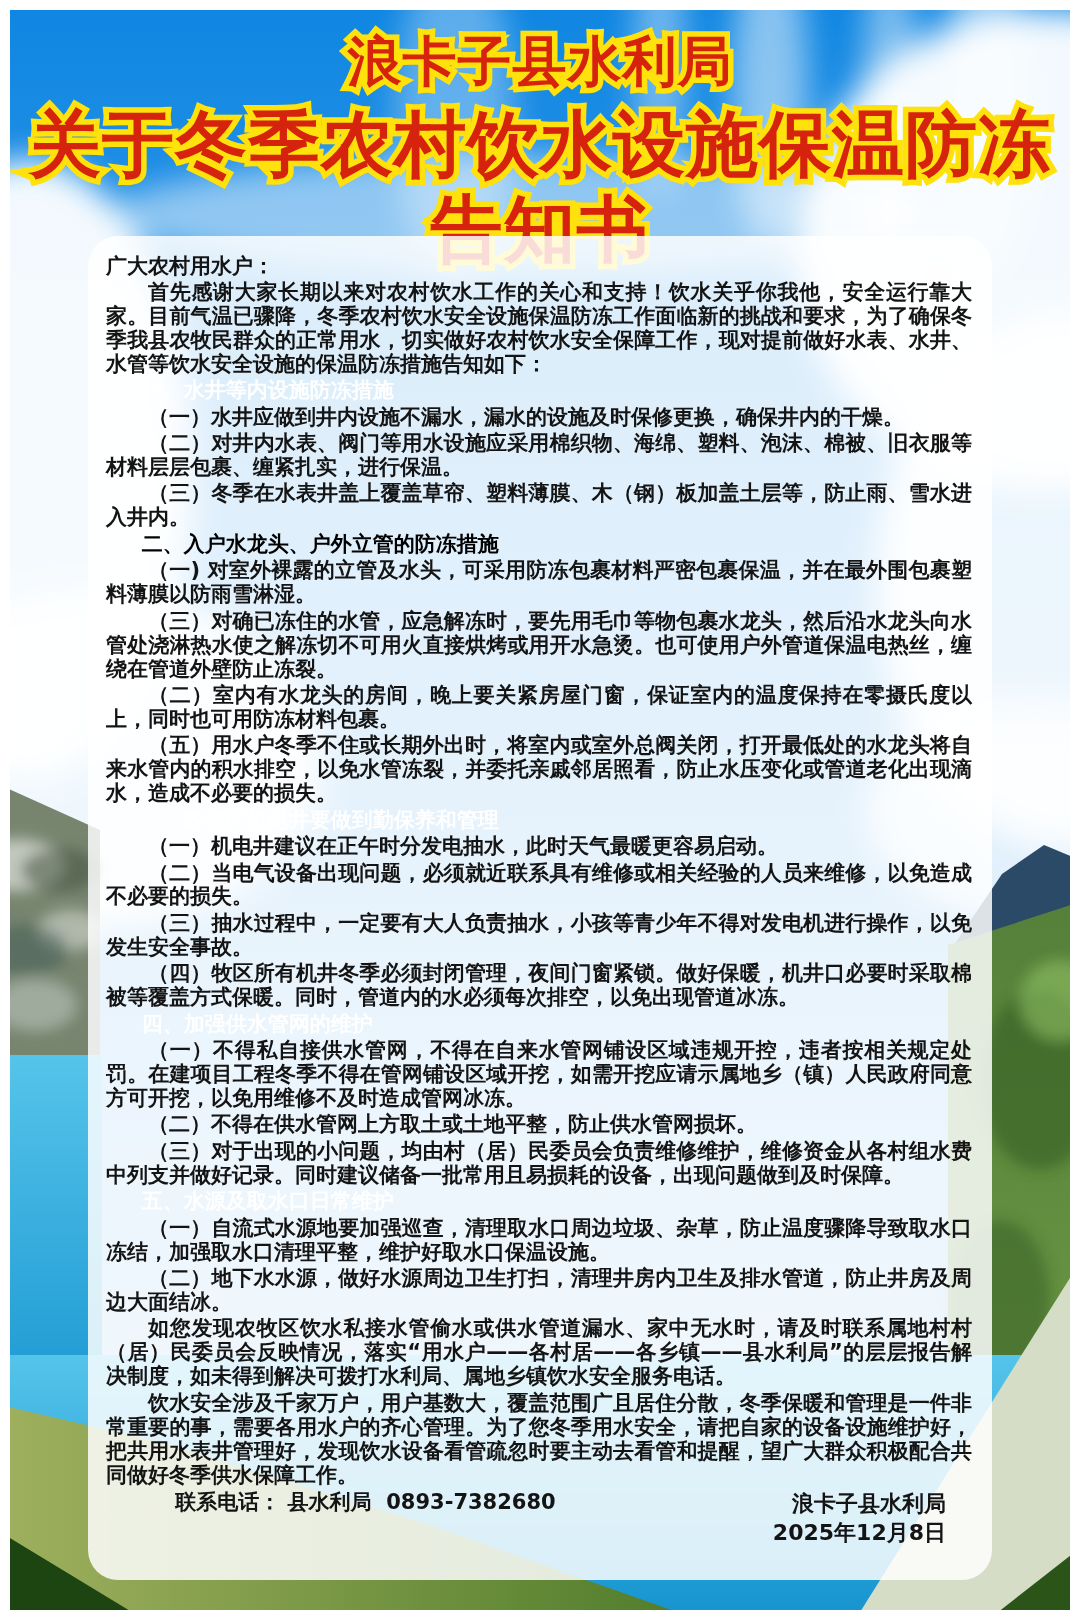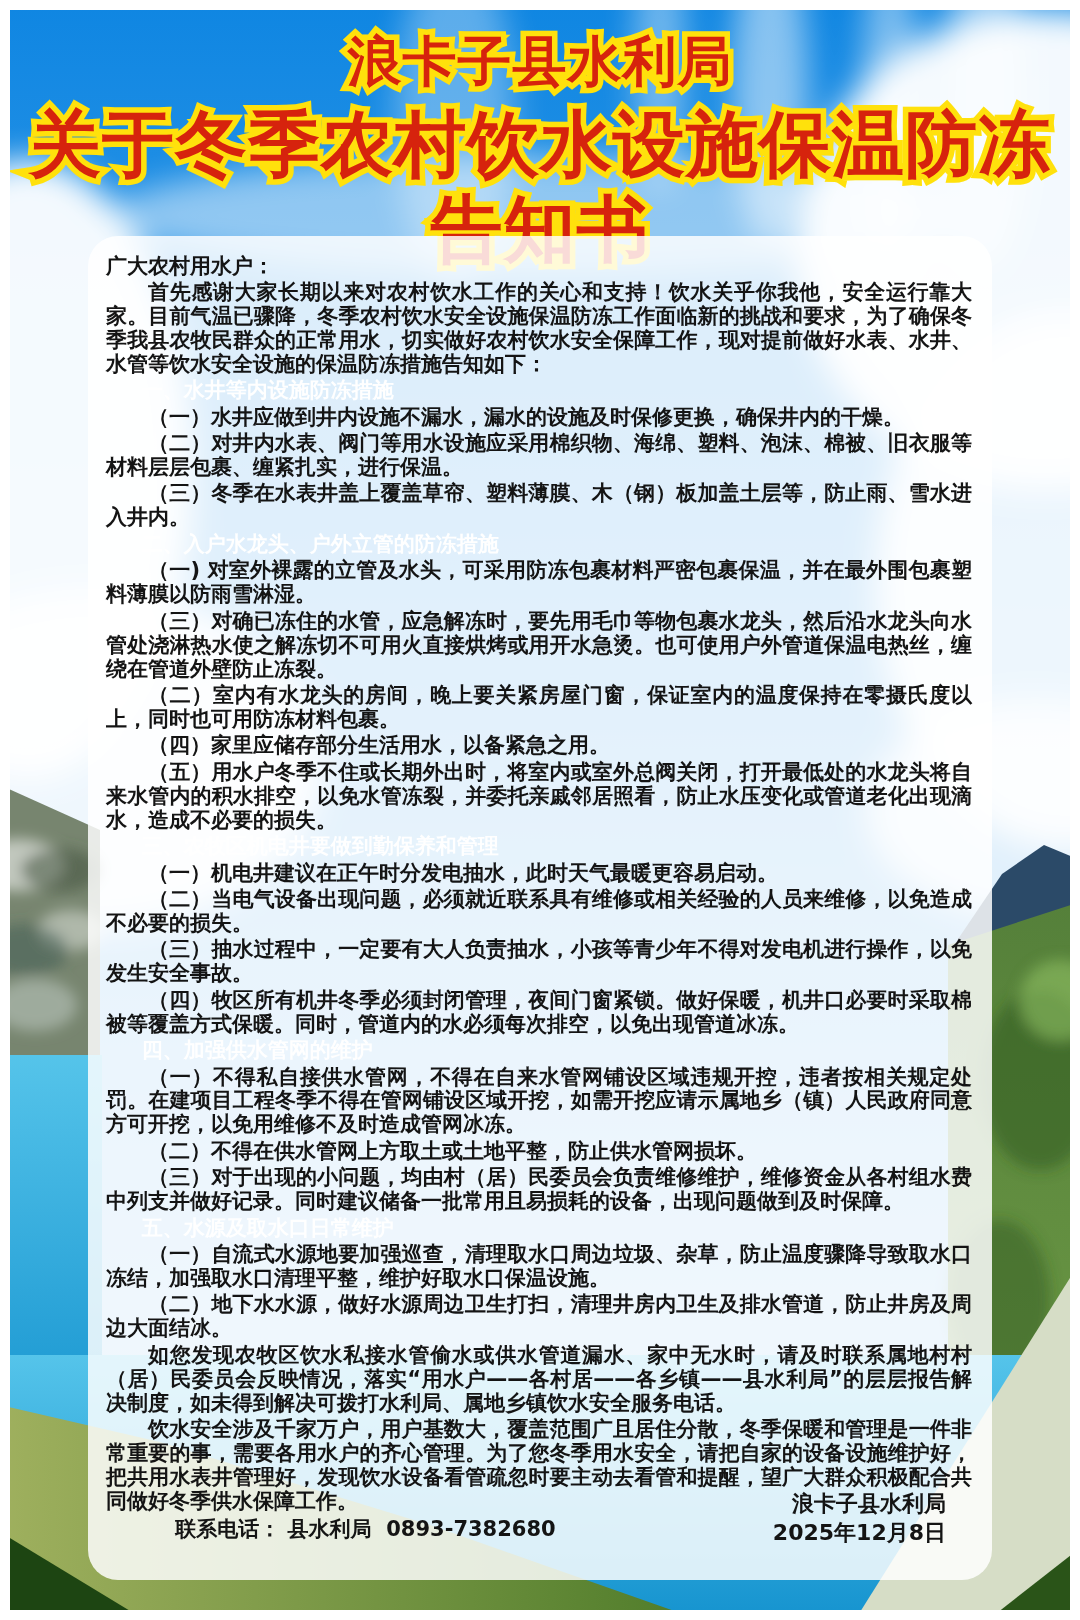--- a/index.html
+++ b/index.html
@@ -47,21 +47,21 @@
     font-size:21px;
     line-height:1.14;
     font-weight:bold;
     color:#141414;
     text-align:justify;
   }
   .p{margin:2.5px 0;}
   .salutation{text-indent:0;}
   .normal{text-indent:2em;}
   .heading-red{color:#ffffff;text-indent:1.7em;}
-  .heading-black{color:#ffffff;text-indent:1.7em;}
+  .heading-black{color:#000000;text-indent:1.7em;}
   .contact-1{text-indent:3.3em;white-space:pre-wrap;margin-top:4px;}
   .signature{
     position:absolute;
     right:46px;bottom:32px;
     text-align:right;
     font-size:22px;line-height:1.35;
     font-weight:bold;color:#141414;
   }
 </style>
 </head>
@@ -164,21 +164,20 @@
         <div class="p salutation">广大农村用水户：</div>
         <div class="p normal">首先感谢大家长期以来对农村饮水工作的关心和支持！饮水关乎你我他，安全运行靠大家。目前气温已骤降，冬季农村饮水安全设施保温防冻工作面临新的挑战和要求，为了确保冬季我县农牧民群众的正常用水，切实做好农村饮水安全保障工作，现对提前做好水表、水井、水管等饮水安全设施的保温防冻措施告知如下：</div>
         <div class="p heading-red">一、水井等内设施防冻措施</div>
         <div class="p normal">（一）水井应做到井内设施不漏水，漏水的设施及时保修更换，确保井内的干燥。</div>
         <div class="p normal">（二）对井内水表、阀门等用水设施应采用棉织物、海绵、塑料、泡沫、棉被、旧衣服等材料层层包裹、缠紧扎实，进行保温。</div>
         <div class="p normal">（三）冬季在水表井盖上覆盖草帘、塑料薄膜、木（钢）板加盖土层等，防止雨、雪水进入井内。</div>
         <div class="p heading-black">二、入户水龙头、户外立管的防冻措施</div>
         <div class="p normal">（一) 对室外裸露的立管及水头，可采用防冻包裹材料严密包裹保温，并在最外围包裹塑料薄膜以防雨雪淋湿。</div>
         <div class="p normal">（三）对确已冻住的水管，应急解冻时，要先用毛巾等物包裹水龙头，然后沿水龙头向水管处浇淋热水使之解冻切不可用火直接烘烤或用开水急烫。也可使用户外管道保温电热丝，缠绕在管道外壁防止冻裂。</div>
         <div class="p normal">（二）室内有水龙头的房间，晚上要关紧房屋门窗，保证室内的温度保持在零摄氏度以上，同时也可用防冻材料包裹。</div>
-        <div class="p normal">（四）家里应储存部分生活用水，以备紧急之用。</div>
         <div class="p normal">（五）用水户冬季不住或长期外出时，将室内或室外总阀关闭，打开最低处的水龙头将自来水管内的积水排空，以免水管冻裂，并委托亲戚邻居照看，防止水压变化或管道老化出现滴水，造成不必要的损失。</div>
         <div class="p heading-red">三、农牧区机电井要做到勤保养和管理</div>
         <div class="p normal">（一）机电井建议在正午时分发电抽水，此时天气最暖更容易启动。</div>
         <div class="p normal">（二）当电气设备出现问题，必须就近联系具有维修或相关经验的人员来维修，以免造成不必要的损失。</div>
         <div class="p normal">（三）抽水过程中，一定要有大人负责抽水，小孩等青少年不得对发电机进行操作，以免发生安全事故。</div>
         <div class="p normal">（四）牧区所有机井冬季必须封闭管理，夜间门窗紧锁。做好保暖，机井口必要时采取棉被等覆盖方式保暖。同时，管道内的水必须每次排空，以免出现管道冰冻。</div>
         <div class="p heading-red">四、加强供水管网的维护</div>
         <div class="p normal">（一）不得私自接供水管网，不得在自来水管网铺设区域违规开控，违者按相关规定处罚。在建项目工程冬季不得在管网铺设区域开挖，如需开挖应请示属地乡（镇）人民政府同意方可开挖，以免用维修不及时造成管网冰冻。</div>
         <div class="p normal">（二）不得在供水管网上方取土或土地平整，防止供水管网损坏。</div>
         <div class="p normal">（三）对于出现的小问题，均由村（居）民委员会负责维修维护，维修资金从各村组水费中列支并做好记录。同时建议储备一批常用且易损耗的设备，出现问题做到及时保障。</div>

